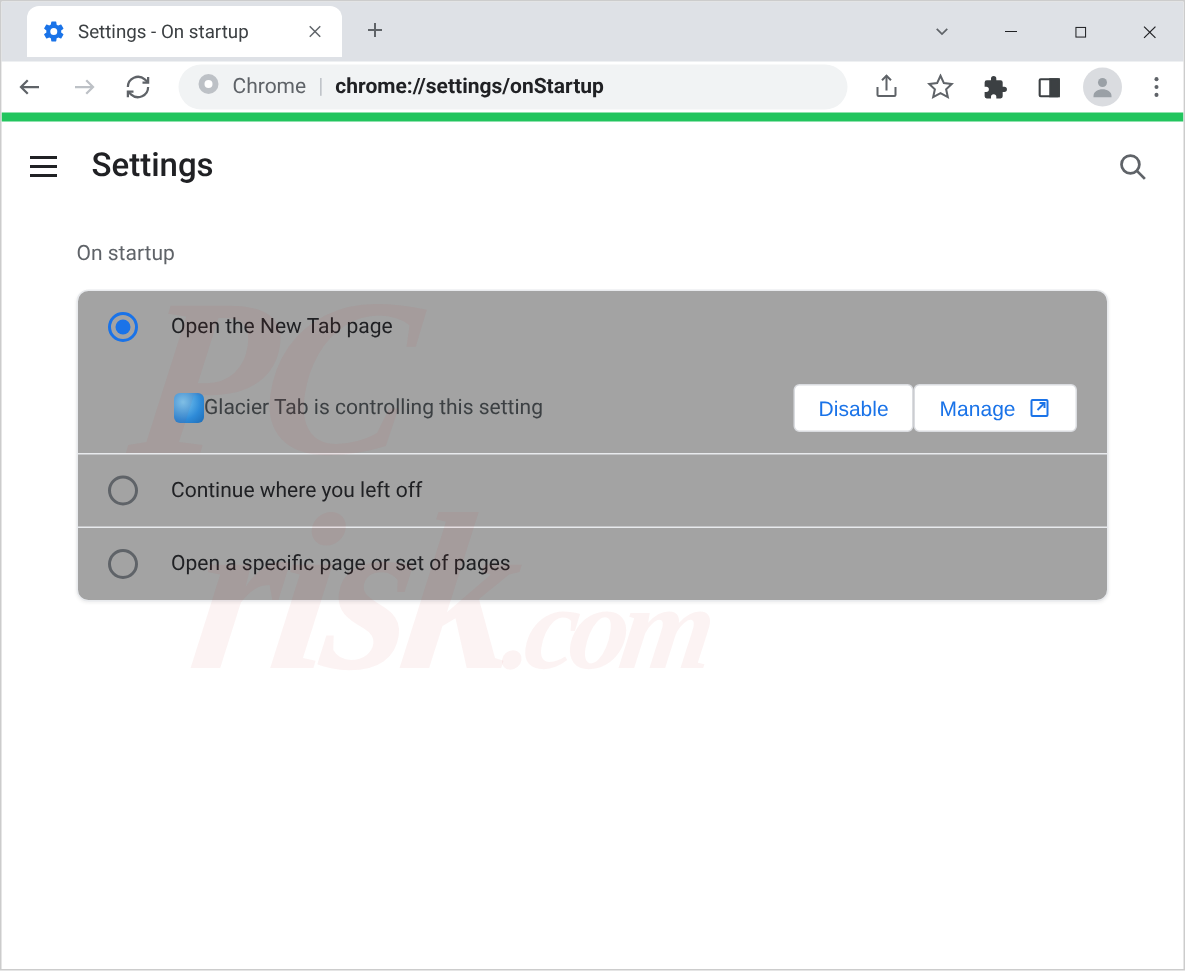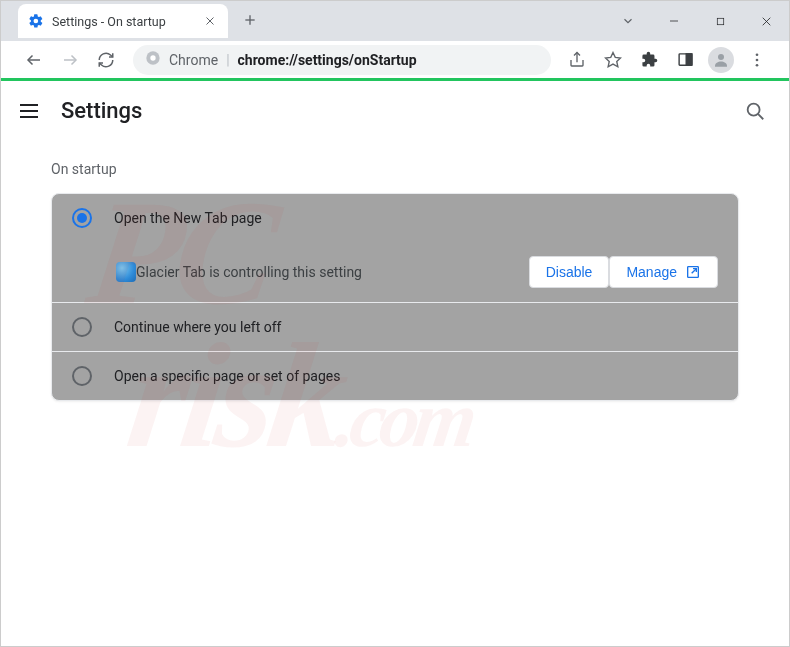--- a/index.html
+++ b/index.html
@@ -72,24 +72,24 @@
     display: flex;
     align-items: center;
     justify-content: center;
     color: #202124;
   }
   .dropdown-caret { width: 40px; }
   
   .toolbar {
     height: 40px;
     background: #fff;
-    border-bottom: 3px solid #22c55e;
-    display: flex;
-    align-items: center;
-    padding: 0 18px;
+    border-bottom: 6px solid #22c55e;
+    display: flex;
+    align-items: center;
+    padding: 0 4px;
     gap: 6px;
   }
   .nav-btn {
     width: 30px; height: 30px;
     display: flex; align-items: center; justify-content: center;
     color: #5f6368;
     border-radius: 50%;
     cursor: pointer;
   }
   .nav-btn.disabled { color: #bdc1c6; }

